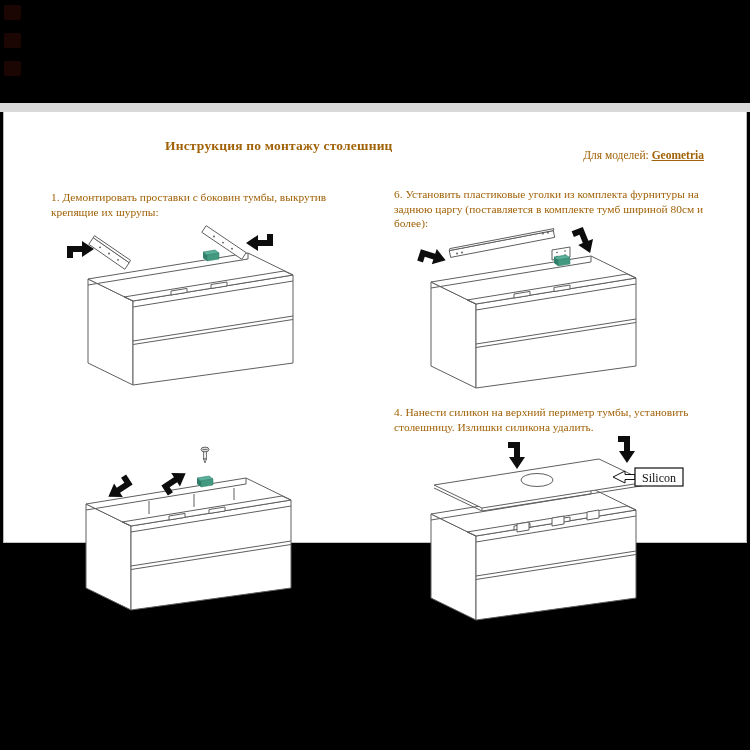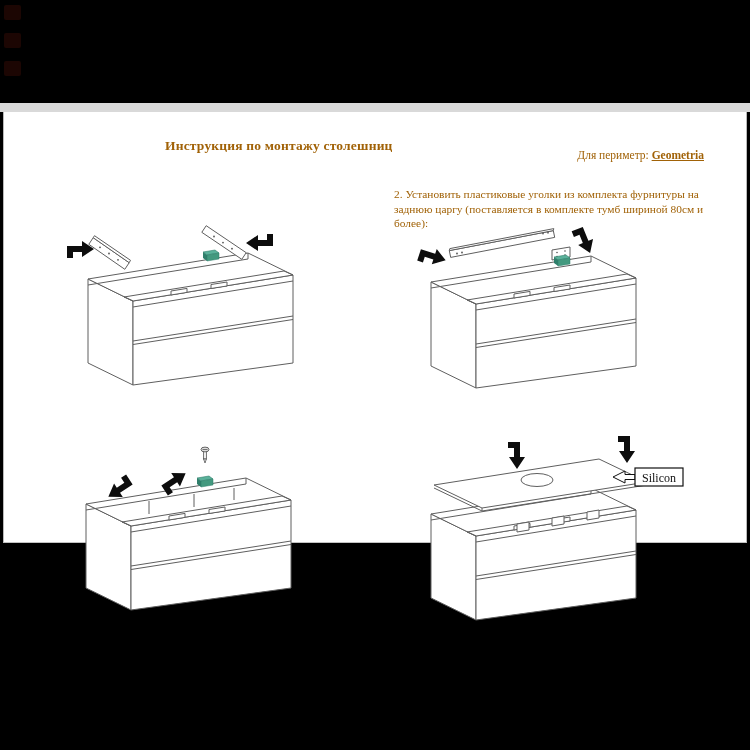--- a/index.html
+++ b/index.html
@@ -41,25 +41,27 @@
   <div class="tb-icon" id="tb2"></div>
   <div class="tb-icon" id="tb3"></div>
 
   <div id="strip"></div>
 
   <div id="page">
 
     <div class="title">Инструкция по монтажу столешниц</div>
 
     <div class="models">
-      <span>Для периметр:</span>
+      <span>Для моделей:</span>
       <b>Geometria</b>
     </div>
 
-    <div class="step-text" id="s2t">2. Установить пластиковые уголки из комплекта фурнитуры на заднюю царгу (поставляется в комплекте тумб шириной  80см и более):</div>
+    <div class="step-text" id="s1t">1. Демонтировать проставки с боковин тумбы, выкрутив крепящие их шурупы:</div>
+    <div class="step-text" id="s2t">6. Установить пластиковые уголки из комплекта фурнитуры на заднюю царгу (поставляется в комплекте тумб шириной  80см и более):</div>
+    <div class="step-text" id="s4t">4. Нанести силикон на верхний периметр тумбы, установить столешницу. Излишки силикона удалить.</div>
 
     <svg width="0" height="0" style="position:absolute">
       <defs>
 
         <g id="cab">
           <polygon class="face" points="27,56 72,78 72,162 27,140"></polygon>
           <polygon class="face" points="72,78 232,52 232,140 72,162"></polygon>
           <polygon class="face" points="72,78 232,52 187,30 27,56"></polygon>
           <path class="ln" d="M63,74 L223,48 M63,74 L72,78 M223,48 L232,52"></path>
           <path class="ln" d="M27,62 L187,36 M187,30 L187,36"></path>

